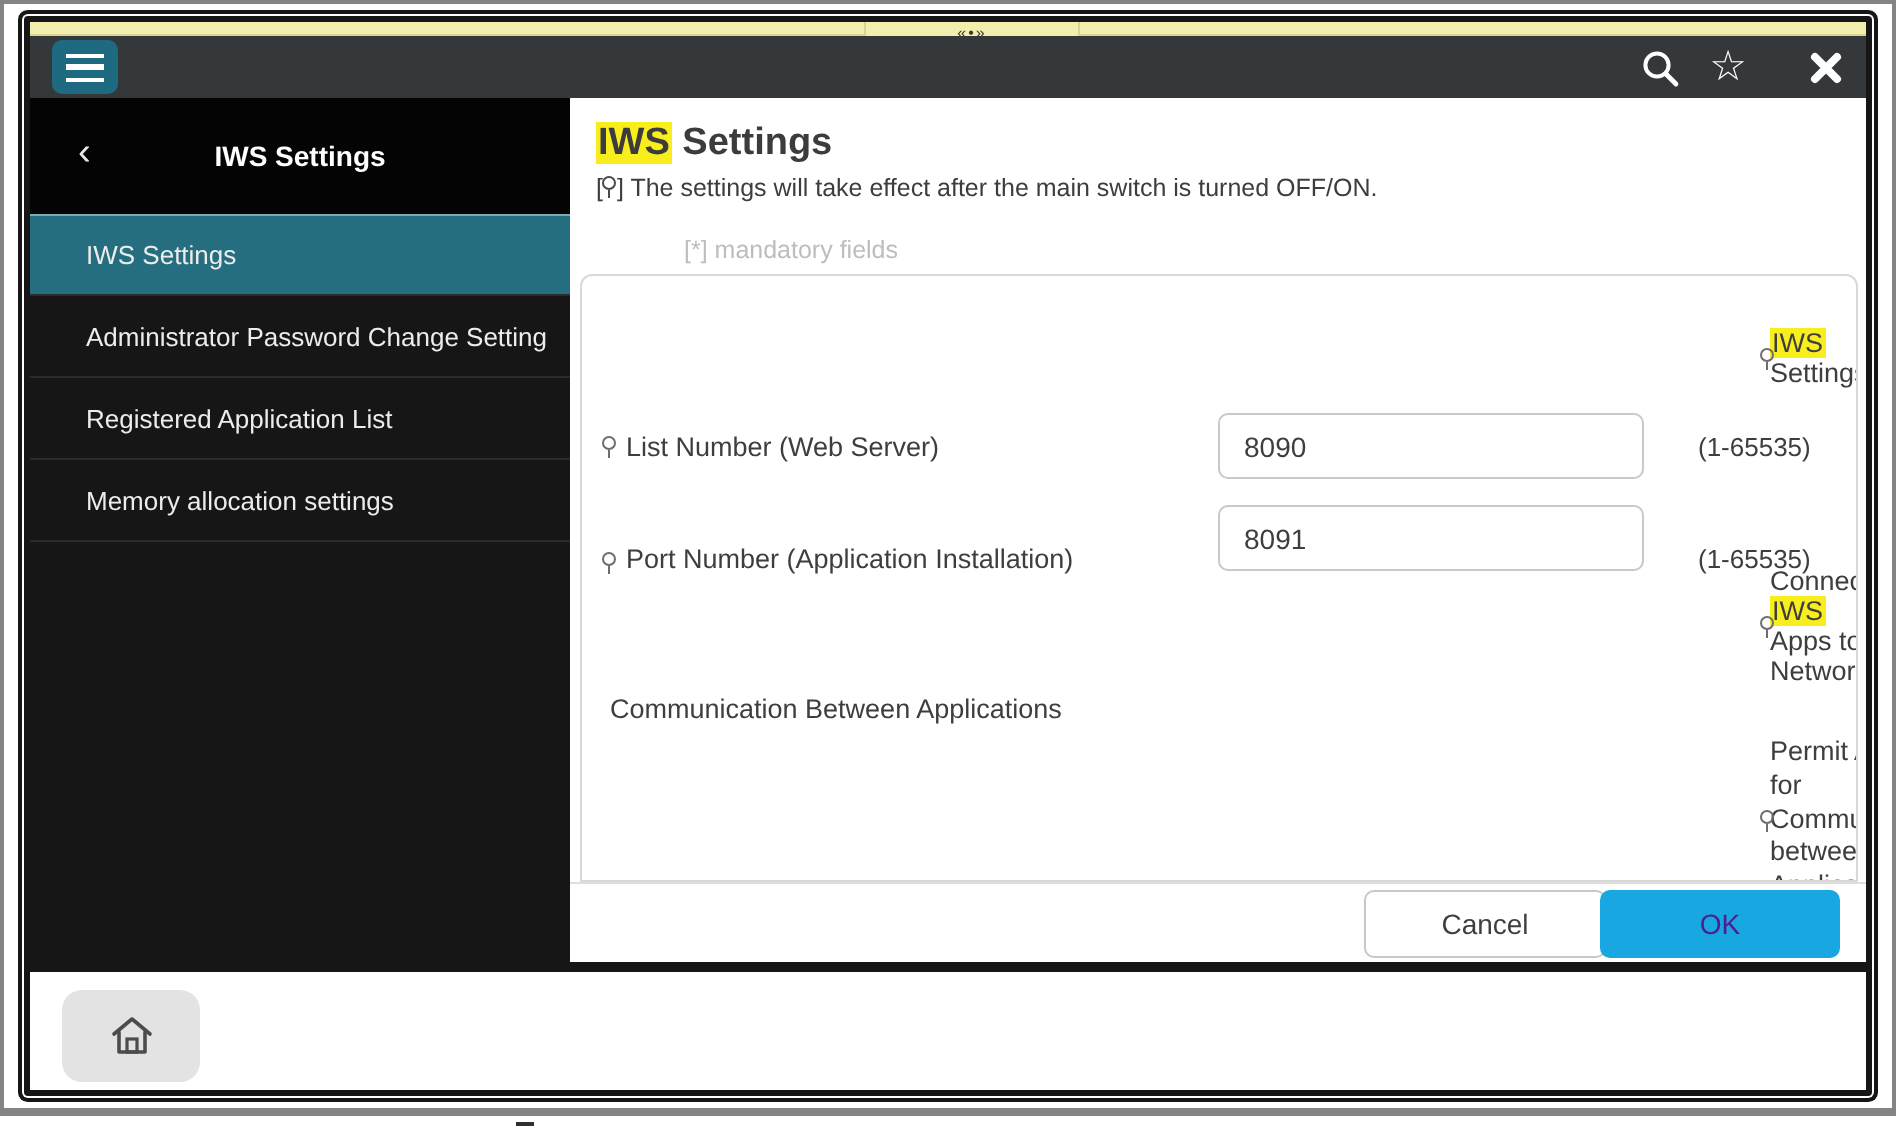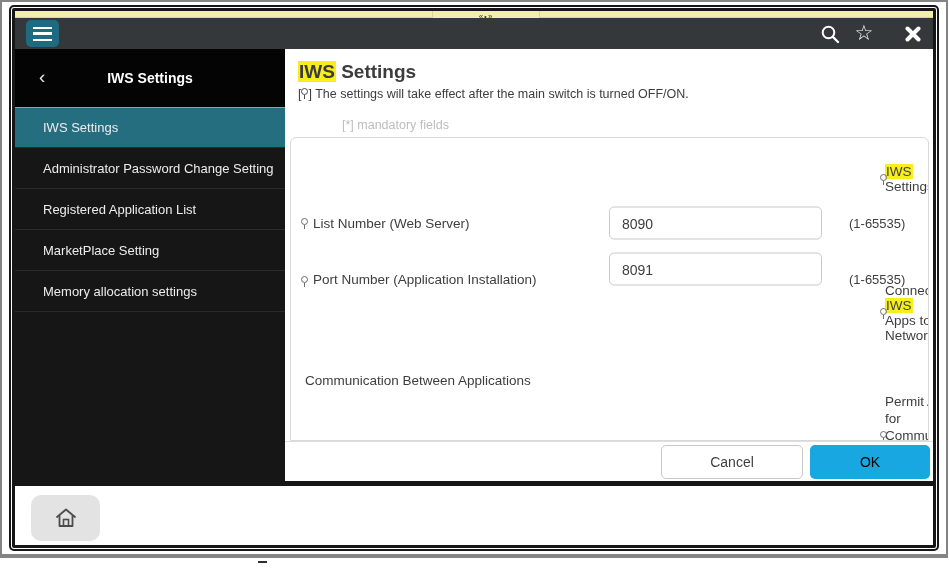--- a/index.html
+++ b/index.html
@@ -66,35 +66,35 @@
   .card { position:absolute; left:5px; right:4px; top:88px; height:304px;
     border:1px solid #d9d9d9; border-radius:6px 6px 0 0; overflow:hidden; background:#fff; }
   .row { position:relative; display:flex; align-items:center; padding-left:10px; padding-right:6px; }
   .row .lbl { font-size:13.5px; color:#3e3e3e; margin-left:5px; }
   .row.section .lbl { margin-left:4px; }
   .row.wrap .lbl { max-width:330px; line-height:1.25; }
   #rows > .row:nth-child(1) { margin-top:23px; height:36px; }
   #rows > .row:nth-child(2) { margin-top:8px;  height:36px; }
   #rows > .row:nth-child(3) { margin-top:10px; height:36px;align-items:flex-end; }
   #rows > .row:nth-child(4) { margin-top:8px;  height:36px; }
-  #rows > .row:nth-child(5) { margin-top:39px; height:20px; }
+  #rows > .row:nth-child(5) { margin-top:13px; height:20px; }
   #rows > .row:nth-child(6) { margin-top:22px; height:48px; }
 
   .port-input { position:absolute; left:318px; top:50%; transform:translateY(-50%); width:213px; height:33px;
     border:1px solid #c9c9c9; border-radius:5px; padding:0 12px; font-size:14px; color:#3e3e3e;
     font-family:inherit; outline:none; background:#fff; }
   .range { position:absolute; left:558px; font-size:13px; color:#3e3e3e; }
 
   .toggle { margin-left:auto; position:relative; width:58px; height:32px; border-radius:16px; cursor:pointer; flex:none; }
 
   .footer { position:absolute; left:0; right:0; top:392px; height:40px; background:#fff; border-top:1px solid #dedede; }
   .btn { position:absolute; top:3px; height:34px; border-radius:5px; font-size:14px;
     font-family:inherit; cursor:pointer; }
-  .btn.cancel { right:130px; width:142px; background:#fff; border:1px solid #c8c8c8; color:#3f3f3f; }
-  .btn.ok { right:3px; width:120px; background:#18a7e0; border:none; color:#000000; }
+  .btn.cancel { right:130px; width:121px; background:#fff; border:1px solid #c8c8c8; color:#3f3f3f; }
+  .btn.ok { right:13px; width:120px; background:#18a7e0; border:none; color:#4c1d95; }
 
   
   .homebar { position:absolute; left:0; right:0; top:475px; bottom:0; background:#fff; }
   .home-btn { position:absolute; left:16px; top:9px; width:69px; height:46px; background:#e3e3e3;
     border:none; border-radius:10px; display:flex; align-items:center; justify-content:center; cursor:pointer; }
 </style>
 </head>
 <body>
 
 <div class="page">
@@ -129,21 +129,20 @@
 
       <aside class="sidebar">
         <div class="sb-header">
           <span class="sb-back">‹</span>
           <span class="sb-title">IWS Settings</span>
         </div>
         <div id="sb-items">
             <div class="sb-item selected">IWS Settings</div>
             <div class="sb-item">Administrator Password Change Setting</div>
             <div class="sb-item">Registered Application List</div>
-            <div class="sb-item">MarketPlace Setting</div>
             <div class="sb-item">Memory allocation settings</div>
           </div>
       </aside>
 
       <section class="main">
         <h1 class="title" id="main-title"><span class="hl">IWS</span><span> Settings</span></h1>
         <div class="note1">
           <span>[</span><span class="keymark"></span><span>]</span>
           <span>The settings will take effect after the main switch is turned OFF/ON.</span>
         </div>

